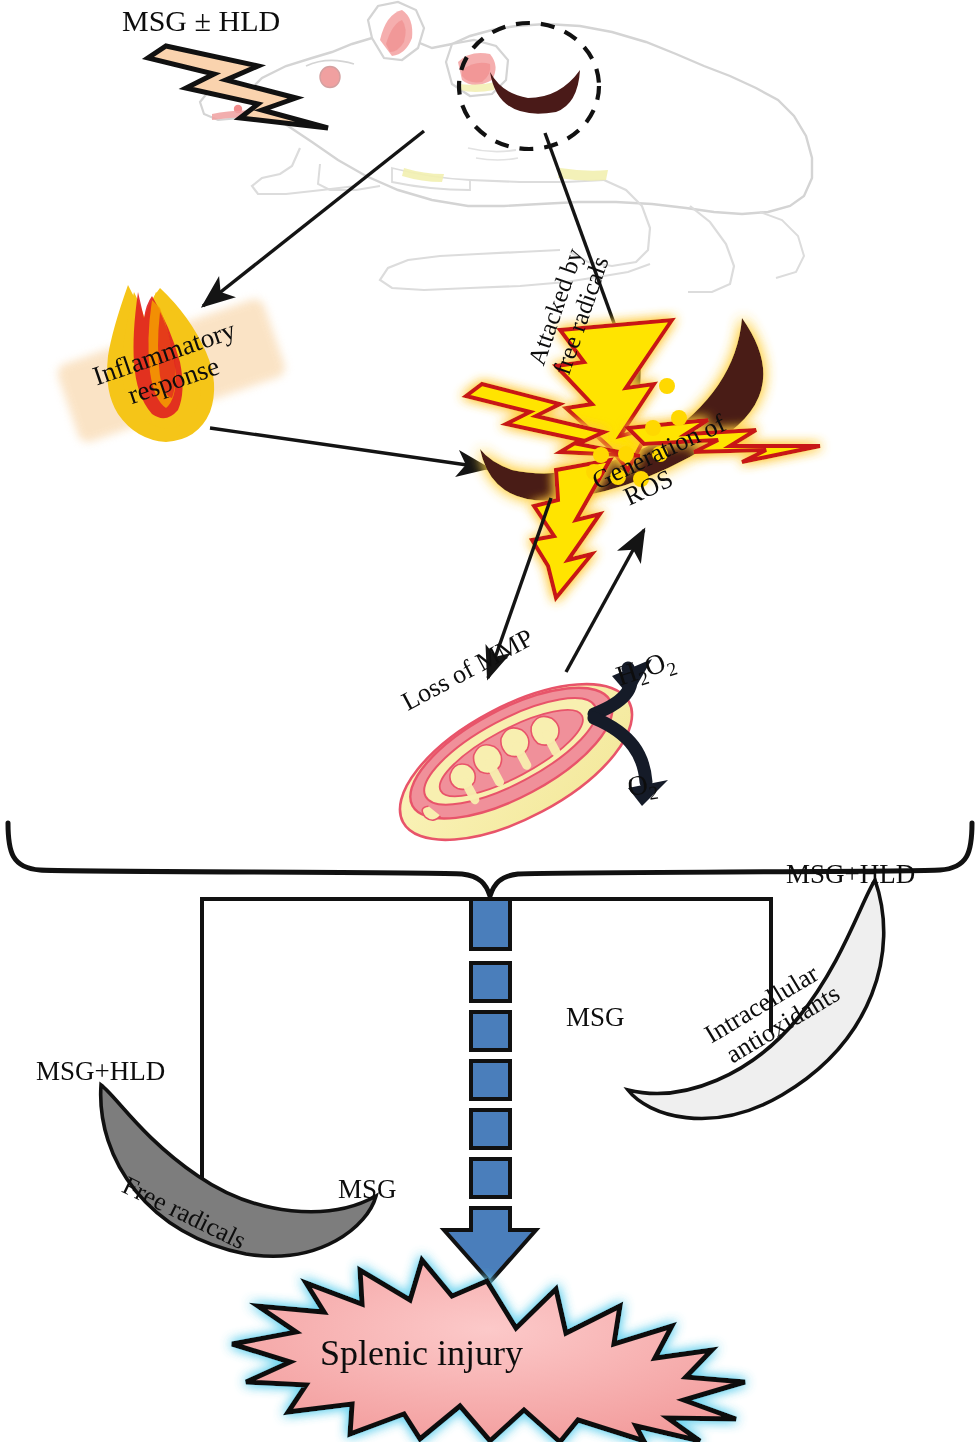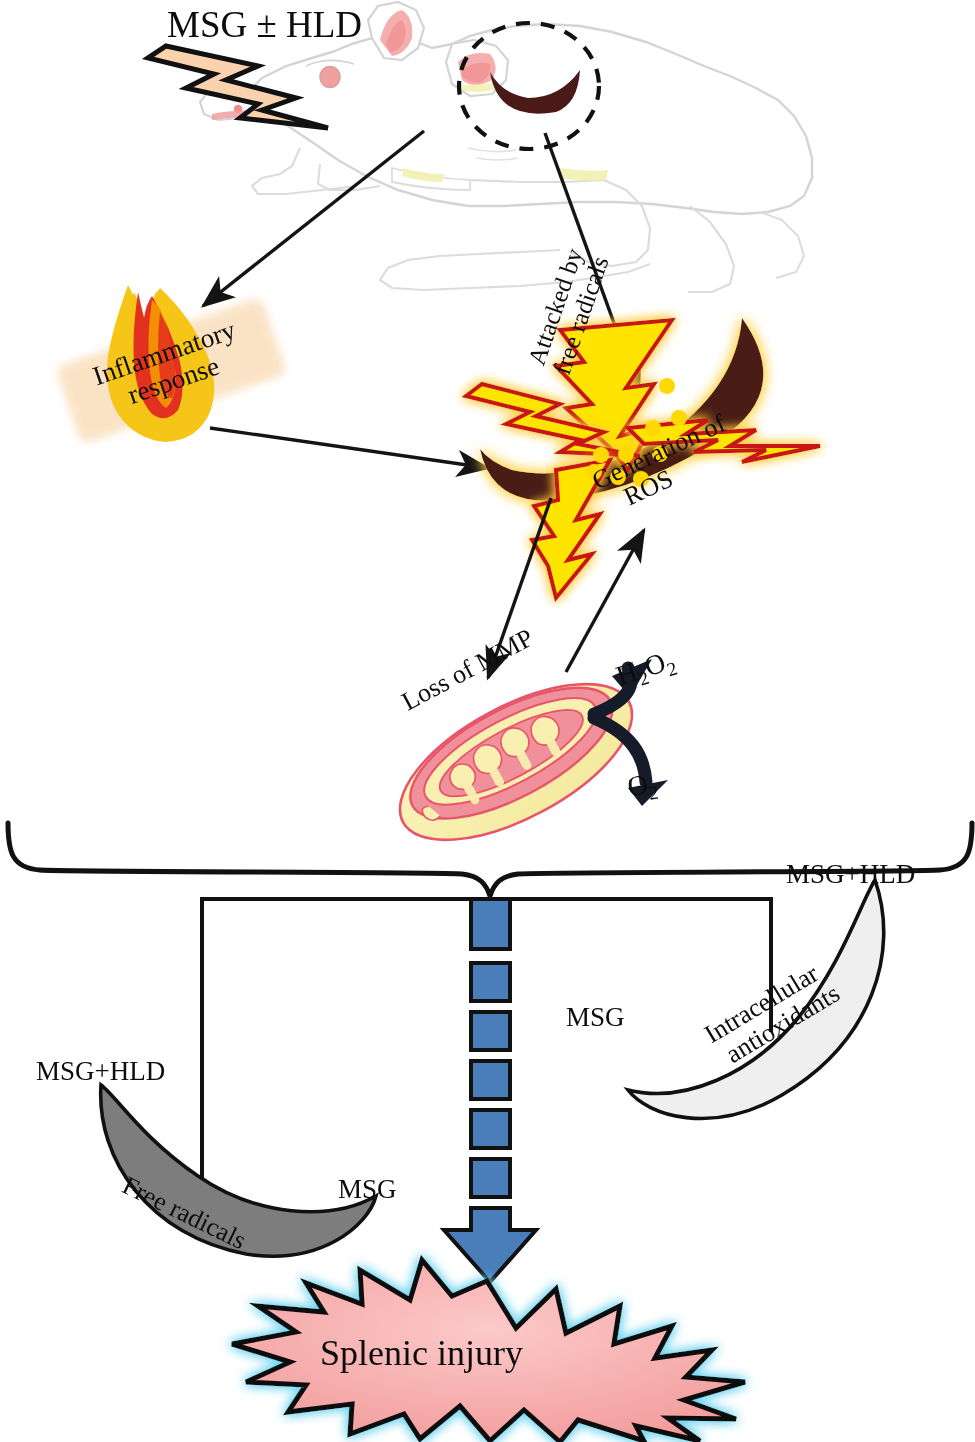--- a/index.html
+++ b/index.html
@@ -269,21 +269,21 @@
                L232,1344 L296,1332 L258,1306 L324,1312 L306,1283 L362,1304
                L360,1270 L410,1300 L422,1260 L452,1296 Z" fill="url(#burstGrad)" stroke="#111111" stroke-width="5" stroke-linejoin="miter"></path>
     </g>
   </svg>
 
   <svg class="layer" viewBox="0 0 975 1442">
     <path d="M166,46 L258,66 L226,80 L296,98 L262,110 L328,128 L240,118
              L258,104 L186,88 L214,74 L148,58 Z" fill="#fad3ae" stroke="#111111" stroke-width="5" stroke-linejoin="miter"></path>
   </svg>
 
-  <div class="lbl" style="left:122px; top:5px; font-size:37px;margin-left:45px;">MSG ± HLD</div>
+  <div class="lbl" style="left:122px; top:5px; font-size:30px;">MSG ± HLD</div>
 
   <div style="position:absolute; left:56px; top:338px; width:226px; transform:rotate(-19deg); transform-origin:50% 50%;">
     <div class="lbl c" style="position:static; font-size:27px;">Inflammatory</div>
     <div class="lbl c" style="position:static; font-size:27px;">response</div>
   </div>
 
   <div style="position:absolute; left:468px; top:284px; width:200px; transform:rotate(-71deg); transform-origin:50% 50%;">
     <div class="lbl c" style="position:static; font-size:25px;">Attacked by</div>
     <div class="lbl c" style="position:static; font-size:25px;">free radicals</div>
   </div>

